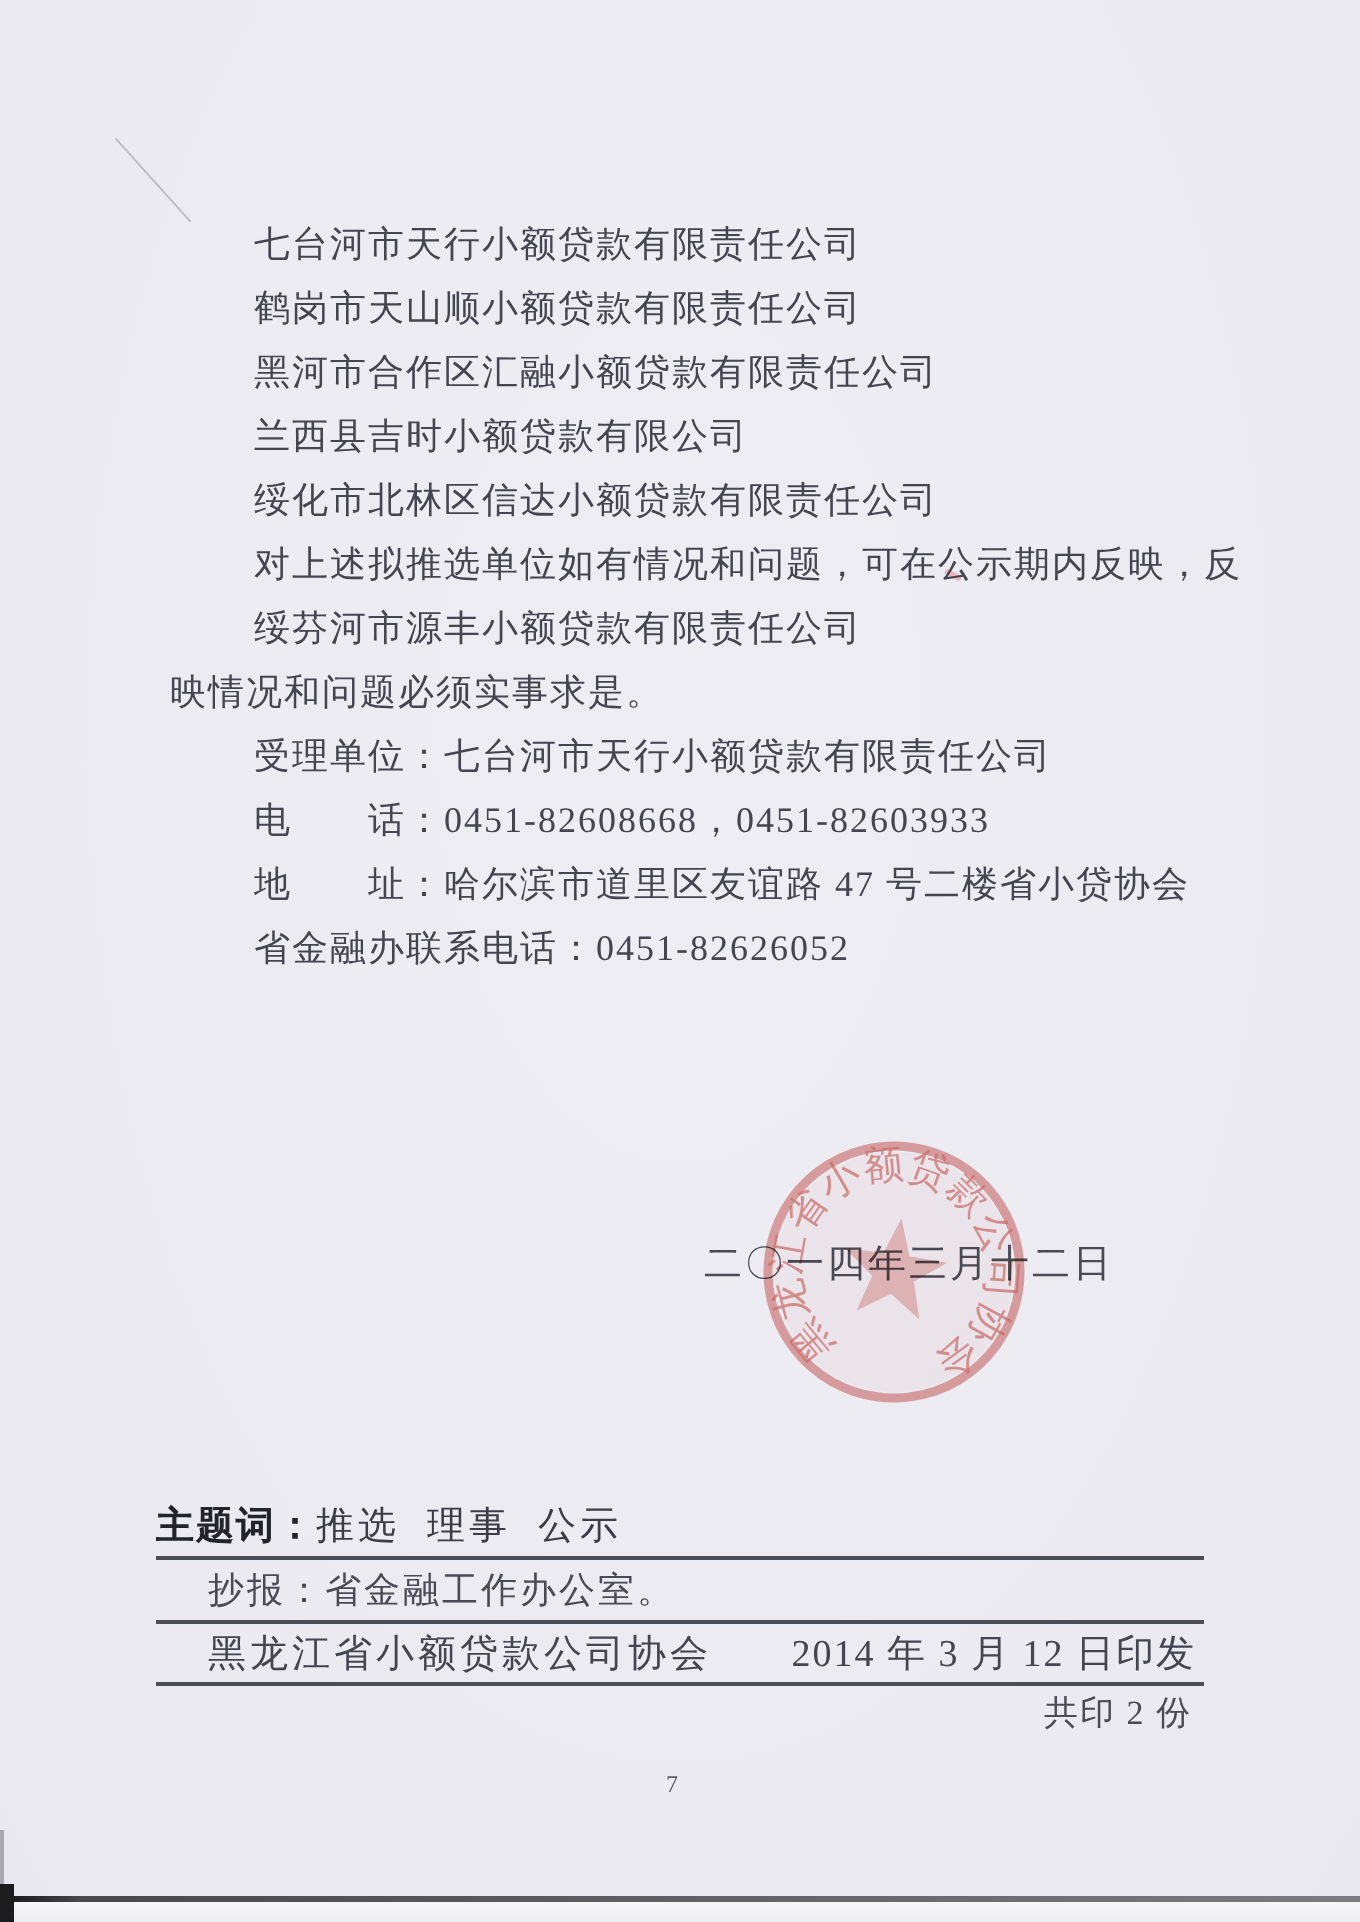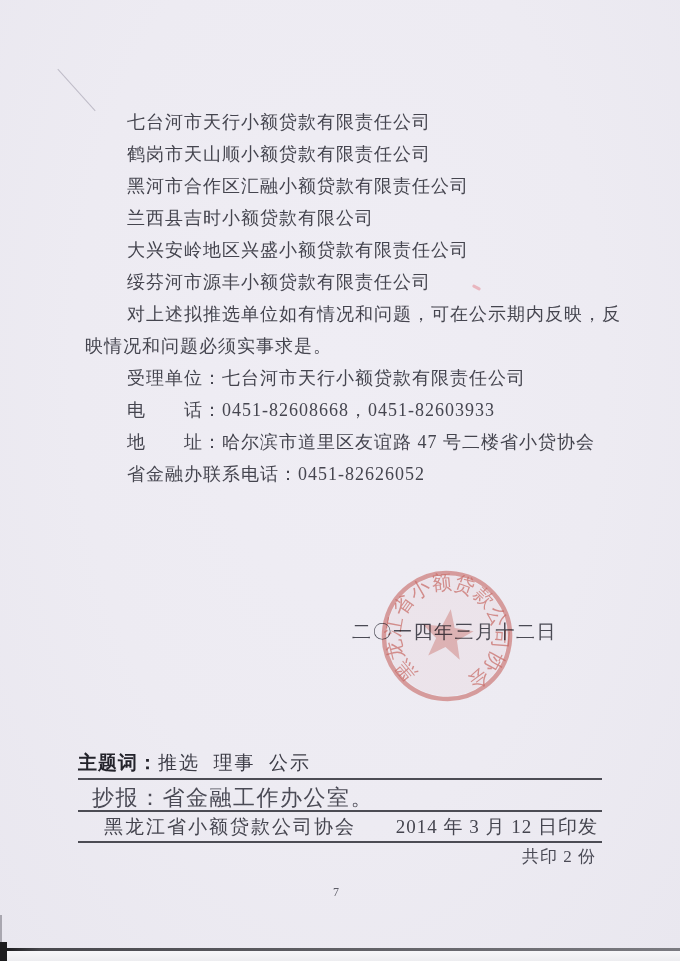--- a/index.html
+++ b/index.html
@@ -90,23 +90,23 @@
   }
   .subject-row .label {
     font-weight: bold;
     color: #23232b;
     letter-spacing: 1px;
   }
   .subject-row .value { letter-spacing: 2px; }
 
   .copy-row {
     position: absolute;
-    left: 92px;
+    left: 104px;
     top: 783px;
-    font-size: 22px;
+    font-size: 18px;
     white-space: pre;
     letter-spacing: 1.5px;
     color: #4a4a55;
     text-align: center;
   }
   .issuer {
     position: absolute;
     left: 104px;
     top: 814px;
     font-size: 19px;
@@ -197,23 +197,23 @@
 <div class="page">
 
   <div class="hairline"></div>
   <div class="pink-speck"></div>
 
   <div class="textcol">
     <div class="line indent">七台河市天行小额贷款有限责任公司</div>
     <div class="line indent">鹤岗市天山顺小额贷款有限责任公司</div>
     <div class="line indent">黑河市合作区汇融小额贷款有限责任公司</div>
     <div class="line indent">兰西县吉时小额贷款有限公司</div>
-    <div class="line indent">大兴安岭地区兴盛小额贷款有限责任公司</div>
+    <div class="line indent">绥化市北林区信达小额贷款有限责任公司</div>
+    <div class="line indent">对上述拟推选单位如有情况和问题，可在公示期内反映，反</div>
     <div class="line indent">绥芬河市源丰小额贷款有限责任公司</div>
-    <div class="line indent">对上述拟推选单位如有情况和问题，可在公示期内反映，反</div>
     <div class="line">映情况和问题必须实事求是。</div>
     <div class="line indent">受理单位：七台河市天行小额贷款有限责任公司</div>
     <div class="line indent">电　　话：0451-82608668，0451-82603933</div>
     <div class="line indent">地　　址：哈尔滨市道里区友谊路 47 号二楼省小贷协会</div>
     <div class="line indent">省金融办联系电话：0451-82626052</div>
   </div>
 
   <div class="date-line">二〇一四年三月十二日</div>
 
   <svg class="seal" viewBox="0 0 142 142" xmlns="http://www.w3.org/2000/svg">

